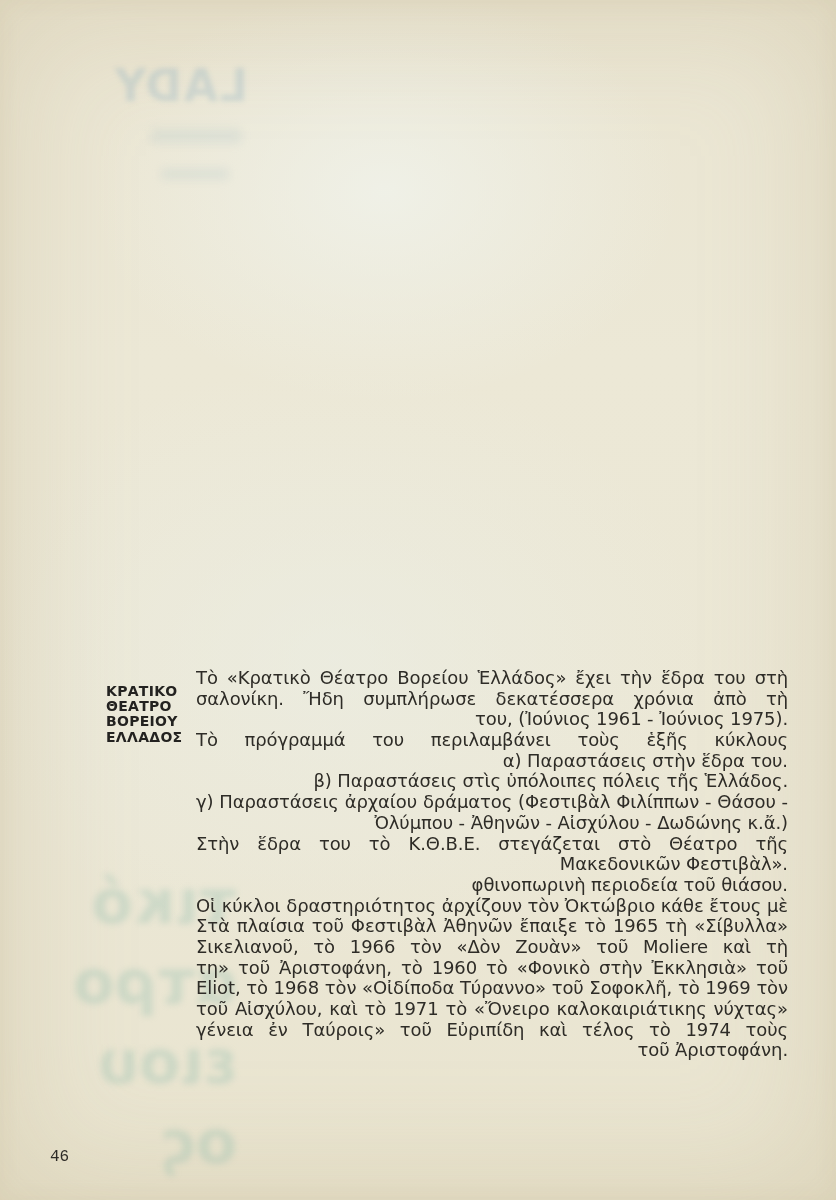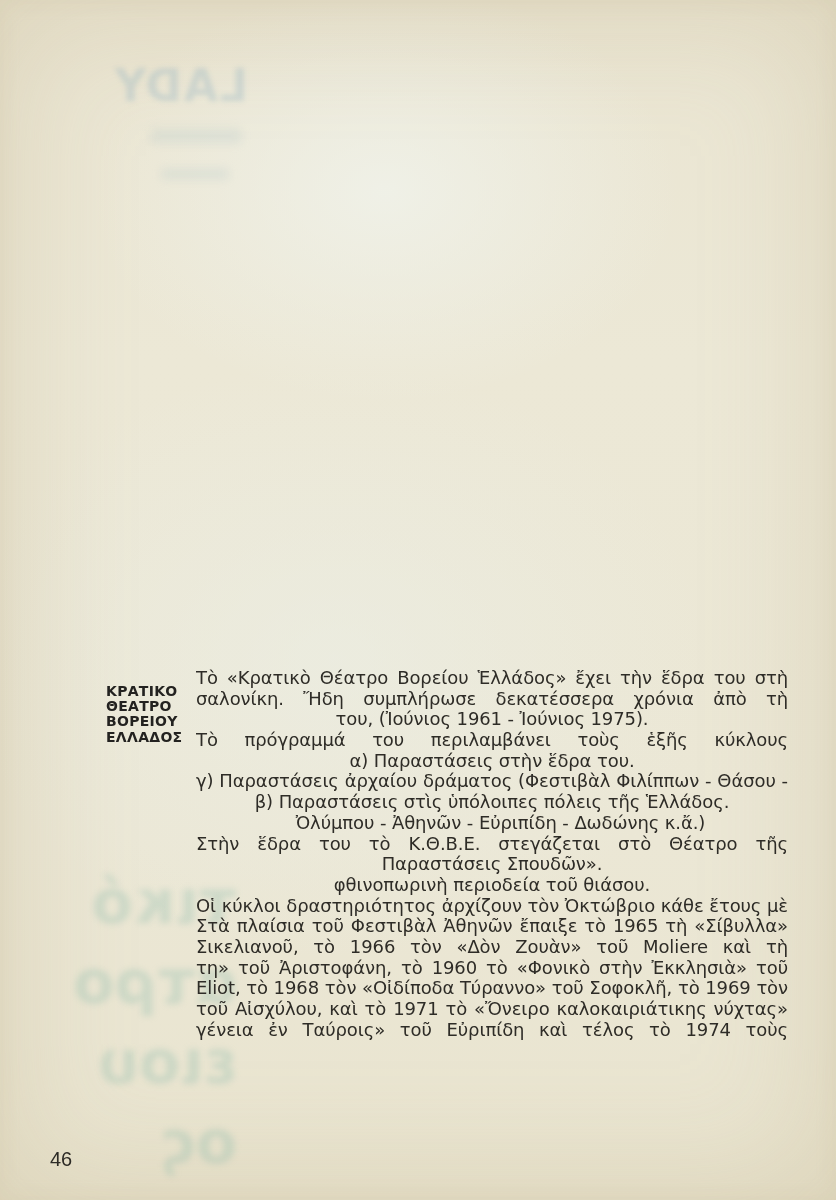--- a/index.html
+++ b/index.html
@@ -57,32 +57,32 @@
   }
   .body-text{
     position:absolute;
     left:196px;top:668px;width:592px;
     font-size:18px;line-height:20.7px;
     color:#2e2c27;
     letter-spacing:-.1px;
   }
   .body-text .line{
     height:20.7px;overflow:hidden;
-    text-align:center;
+    text-align:right;
   }
   .body-text .line.j{
     text-align:justify;
     text-align-last:justify;
   }
   .body-text .line.ind{padding-left:17px;}
   .page-number{
     position:absolute;
     left:50px;top:1148px;
-    font-family:Liberation Sans, sans-serif;
-    font-size:20px;color:#2d2b26;
+    font-family:Liberation Mono, monospace;
+    font-size:16px;color:#2d2b26;
   }
 </style>
 </head>
 <body>
 
 <div class="page">
 
   <div class="ghost ghost-top">LADY</div>
   <div class="smudge smudge-1"></div>
   <div class="smudge smudge-2"></div>
@@ -99,30 +99,31 @@
       <div>ΒΟΡΕΙΟΥ</div>
       <div>ΕΛΛΑΔΟΣ</div>
     </aside>
 
   <main class="body-text" id="body">
       <div class="line j">Τὸ «Κρατικὸ Θέατρο Βορείου Ἑλλάδος» ἔχει τὴν ἕδρα του στὴ Θεσ-</div>
       <div class="line j">σαλονίκη. Ἤδη συμπλήρωσε δεκατέσσερα χρόνια ἀπὸ τὴ σύστασή</div>
       <div class="line">του, (Ἰούνιος 1961 - Ἰούνιος 1975).</div>
       <div class="line j">Τὸ πρόγραμμά του περιλαμβάνει τοὺς ἑξῆς κύκλους δραστηριότητος :</div>
       <div class="line">α) Παραστάσεις στὴν ἕδρα του.</div>
+      <div class="line">β) Παραστάσεις στὶς ὑπόλοιπες πόλεις τῆς Ἑλλάδος.</div>
       <div class="line j">γ) Παραστάσεις ἀρχαίου δράματος (Φεστιβὰλ Φιλίππων - Θάσου -</div>
-      <div class="line">β) Παραστάσεις στὶς ὑπόλοιπες πόλεις τῆς Ἑλλάδος.</div>
-      <div class="line ind">Ὀλύμπου - Ἀθηνῶν - Εὐριπίδη - Δωδώνης κ.ἄ.)</div>
+      <div class="line ind">Ὀλύμπου - Ἀθηνῶν - Αἰσχύλου - Δωδώνης κ.ἄ.)</div>
       <div class="line j">Στὴν ἕδρα του τὸ Κ.Θ.Β.Ε. στεγάζεται στὸ Θέατρο τῆς «Ἑταιρείας</div>
-      <div class="line">Παραστάσεις Σπουδῶν».</div>
+      <div class="line">Μακεδονικῶν Φεστιβὰλ».</div>
       <div class="line">φθινοπωρινὴ περιοδεία τοῦ θιάσου.</div>
       <div class="line j">Οἱ κύκλοι δραστηριότητος ἀρχίζουν τὸν Ὀκτώβριο κάθε ἔτους μὲ τὴ</div>
       <div class="line j">Στὰ πλαίσια τοῦ Φεστιβὰλ Ἀθηνῶν ἔπαιξε τὸ 1965 τὴ «Σίβυλλα» τοῦ</div>
       <div class="line j">Σικελιανοῦ, τὸ 1966 τὸν «Δὸν Ζουὰν» τοῦ Moliere καὶ τὴ «Λυσιστρά-</div>
       <div class="line j">τη» τοῦ Ἀριστοφάνη, τὸ 1960 τὸ «Φονικὸ στὴν Ἐκκλησιὰ» τοῦ T.S.</div>
       <div class="line j">Eliot, τὸ 1968 τὸν «Οἰδίποδα Τύραννο» τοῦ Σοφοκλῆ, τὸ 1969 τὸν</div>
       <div class="line j">τοῦ Αἰσχύλου, καὶ τὸ 1971 τὸ «Ὄνειρο καλοκαιριάτικης νύχτας» τοῦ</div>
       <div class="line j">γένεια ἐν Ταύροις» τοῦ Εὐριπίδη καὶ τέλος τὸ 1974 τοὺς «Ὄρνιθες»</div>
+      <div class="line">τοῦ Ἀριστοφάνη.</div>
     </main>
 
   <div class="page-number">46</div>
 
 </div>
 
 </body></html>

